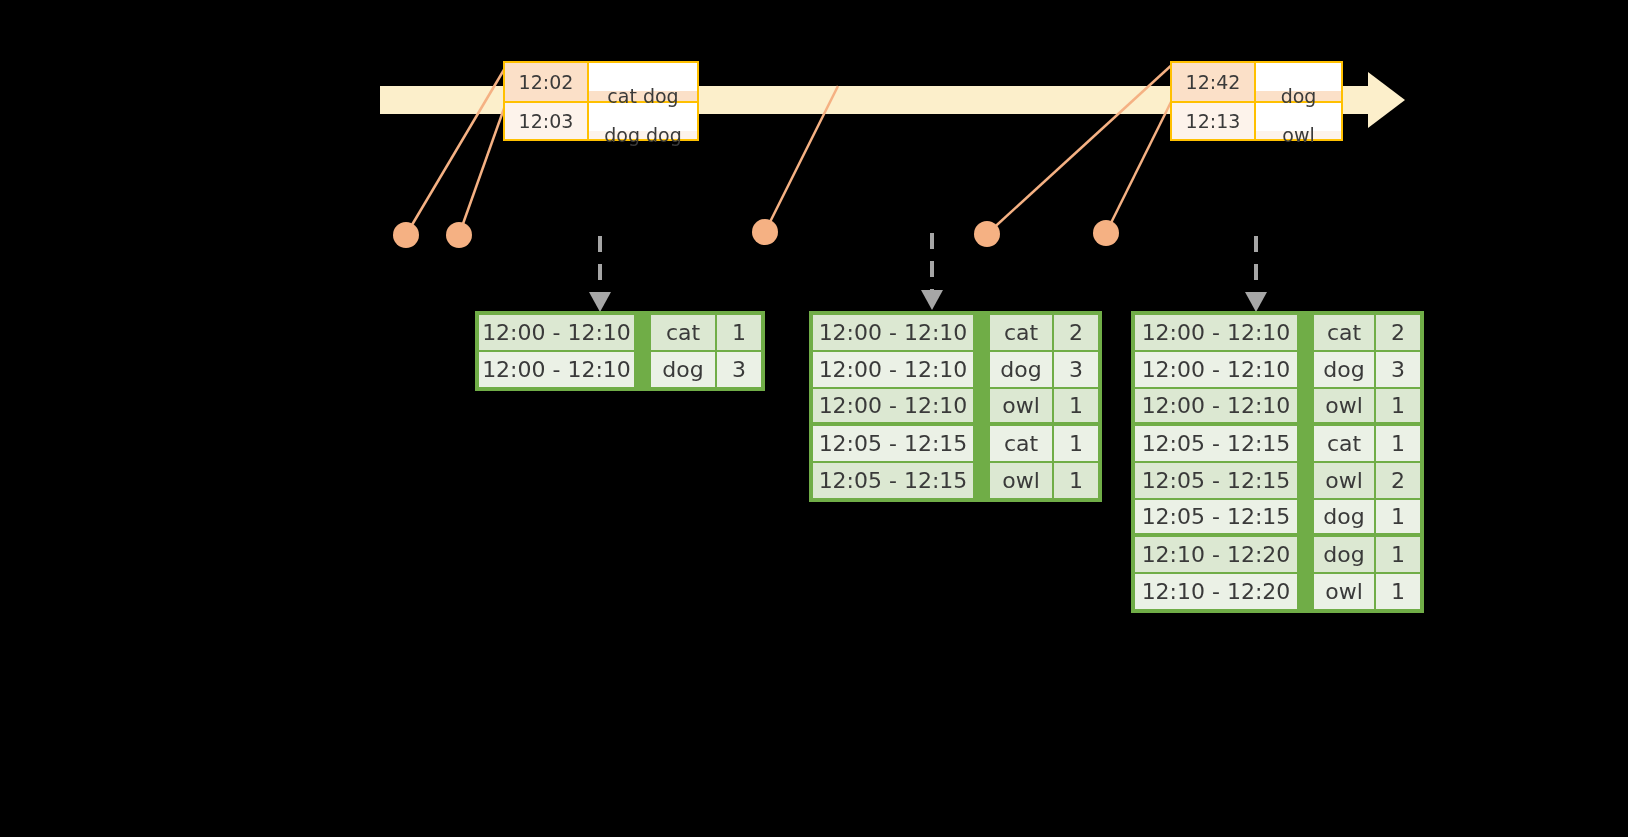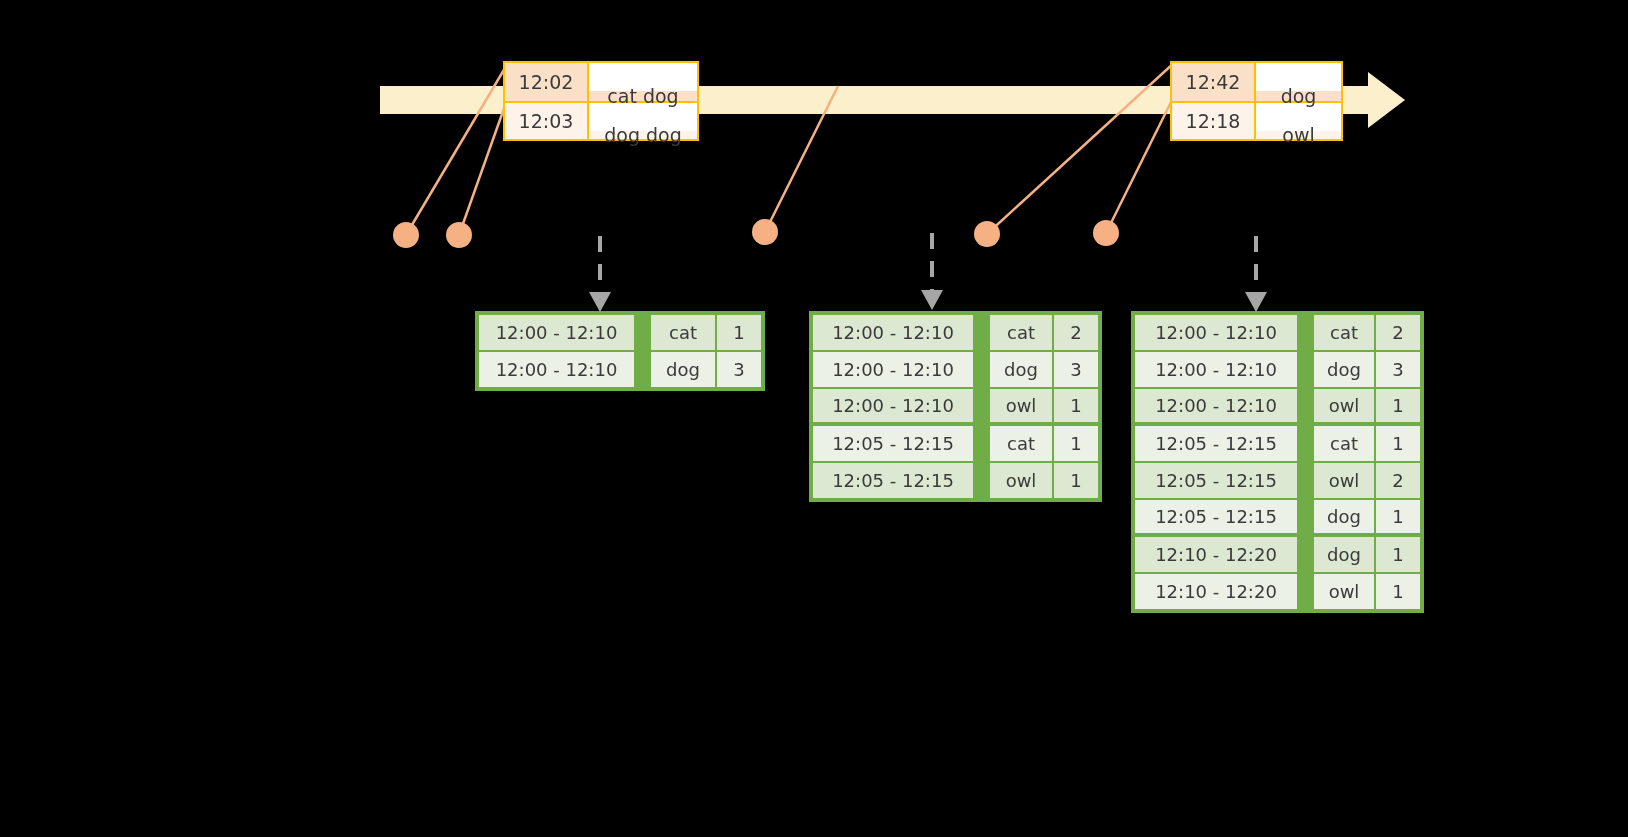--- a/index.html
+++ b/index.html
@@ -96,21 +96,21 @@
   }
   .rt-row {
     display: flex;
     height: 37px;
     box-sizing: border-box;
   }
   .rt-row .cell {
     display: flex;
     align-items: center;
     justify-content: center;
-    font-size: 18px;
+    font-size: 22px;
     color: #3A3A3A;
     box-sizing: border-box;
     margin: 1px;
   }
   .rt-row.even .cell { background: #DCE8D2; }
   .rt-row.odd  .cell { background: #EBF1E6; }
   .rt-row.group-end { border-bottom: 2px solid #70AD47; }
 
   .cell.c-window { width: 155px; }
   .cell.c-word   { width: 64px; margin-left: 16px; }
@@ -173,21 +173,21 @@
     </div>
   </div>
 
 
   <div class="event-box" style="left:1170px; top:61px; width:173px;">
     <div class="event-row shade">
       <div class="ev-time">12:42</div>
       <div class="ev-text">dog</div>
     </div>
     <div class="event-row light">
-      <div class="ev-time">12:18</div>
+      <div class="ev-time">12:13</div>
       <div class="ev-text">owl</div>
     </div>
   </div>
 
   <div class="result-table rt-1" style="left:475px; top:311px;">
     <div class="rt-row even">
       <div class="cell c-window">12:00 - 12:10</div>
       <div class="cell c-word">cat</div>
       <div class="cell c-count">1</div>
     </div>

